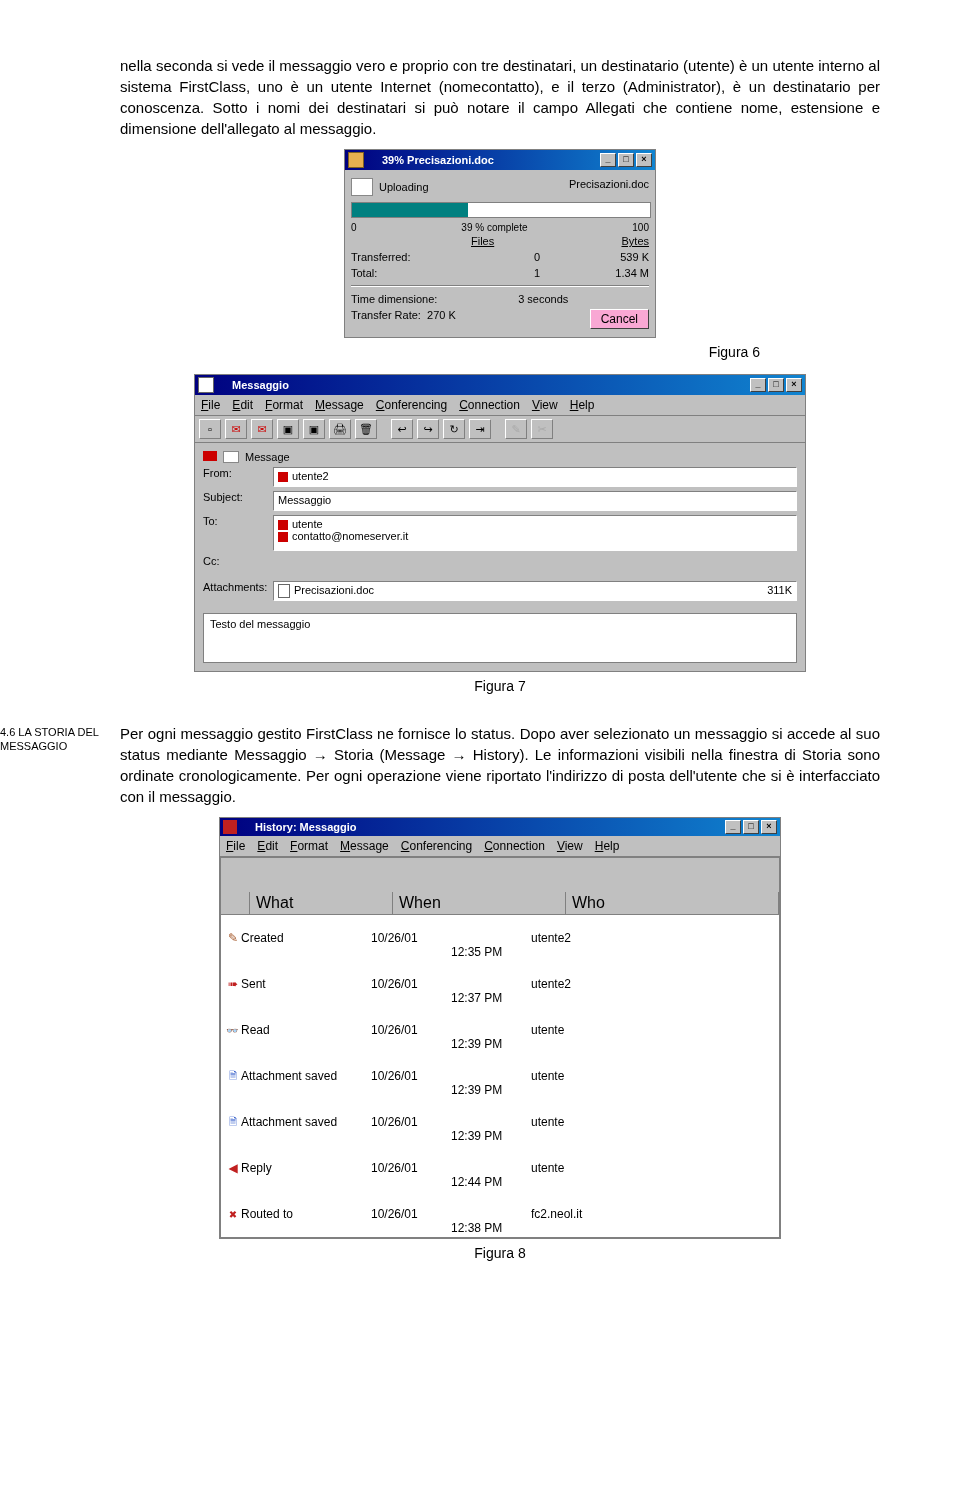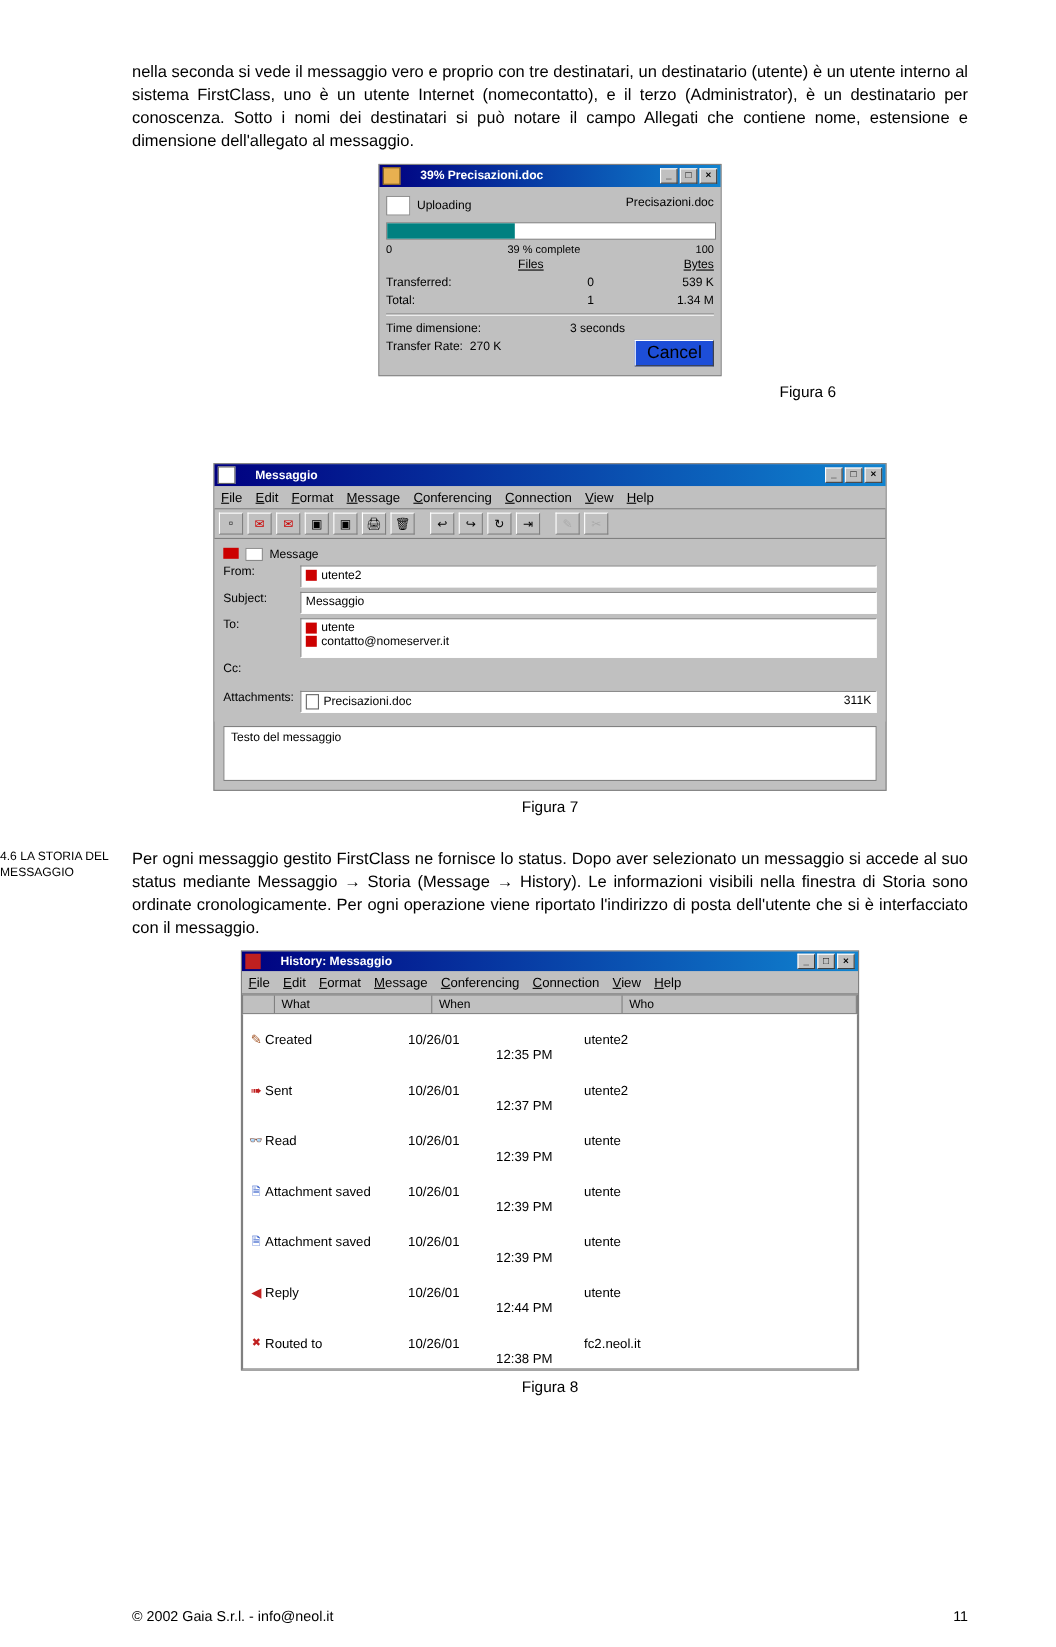--- a/index.html
+++ b/index.html
@@ -68,25 +68,25 @@
     border: 1px solid #fff;
     border-right-color:#404040; border-bottom-color:#404040;
     font-size: 9px; line-height: 10px; text-align: center; font-weight: bold;
     color:#000;
   }
   .inner {
     background: #c0c0c0;
     padding: 6px;
   }
   .btn {
-    background:#1d4ed8;
+    background:#f9a8d4;
     border:1px solid #fff;
     border-right-color:#404040; border-bottom-color:#404040;
     padding:2px 10px;
-    font-size:16px;
+    font-size:12px;
     display:inline-block;
   }
   .field-row {
     display:flex;
     justify-content:space-between;
     font-size:11px;
     padding:2px 0;
   }
   
   .progresswin { width: 310px; }
@@ -95,21 +95,21 @@
   }
   .progbar-inner {
     height:100%; background:#008080; width:39%;
   }
   .scale {
     display:flex; justify-content:space-between; font-size:10px; color:#000;
   }
   .checkbox { width:12px; height:12px; border:1px solid #808080; background:#fff; display:inline-block; vertical-align:middle; margin-right:4px;}
   .hr-sep { border-top:1px solid #808080; border-bottom:1px solid #fff; margin:4px 0;}
   
-  .msgwin { width: 610px; margin-top: 43px; }
+  .msgwin { width: 610px; }
   .menubar {
     display:flex; gap:12px; padding:3px 6px; font-size:12px;
     background:#c0c0c0; border-bottom:1px solid #808080;
   }
   .menubar span u { text-decoration: underline; }
   .toolbar {
     display:flex; gap:4px; padding:3px 4px; border-bottom:1px solid #808080;
   }
   .tbtn {
     width:20px; height:18px;
@@ -149,21 +149,21 @@
   }
   .msg-body {
     background:#fff; border:1px solid #808080; padding:4px 6px; margin:4px 8px 8px; font-size:11px; min-height:40px;
   }
   
   .histwin { width: 560px; }
   .hist-head {
     display:flex; border:1px solid #808080; background:#c0c0c0;
   }
   .hist-head div {
-    border-right:1px solid #808080; padding:2px 6px; font-size:11px;
+    border-right:1px solid #808080; padding:2px 6px; font-size:16px;margin-top:34px;
   }
   .hist-body {
     background:#fff; border:1px solid #808080; border-top:none;
   }
   .hrow {
     display:flex; padding:2px 4px; font-size:12px; align-items:center;
   }
   .hic { width:16px; display:flex; justify-content:center; }
   .hwhat { width:130px; }
   .hdate { width:80px; }
@@ -419,18 +419,14 @@
               <span class="hwho">fc2.neol.it</span>
             </div>
           </div>
       </div>
     </div>
   </div>
   <div class="center">
       <span class="fig-caption">Figura 8</span>
     </div>
 
-  <div class="footer">
-    <span>© 2002 Gaia S.r.l. - info@neol.it</span>
-    <span>11</span>
-  </div>
 
 </div>
 
 </body></html>

